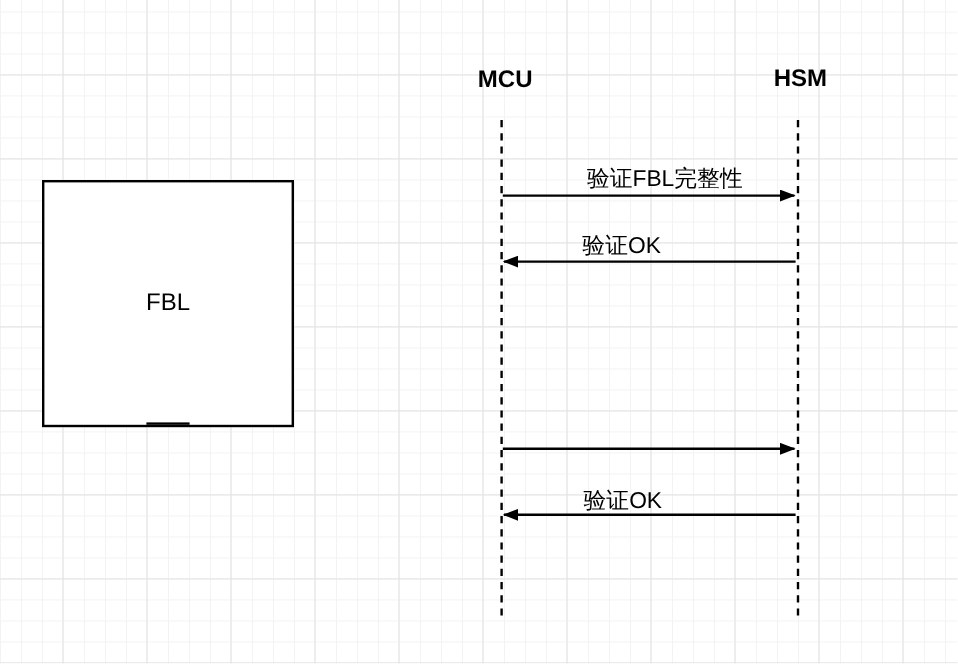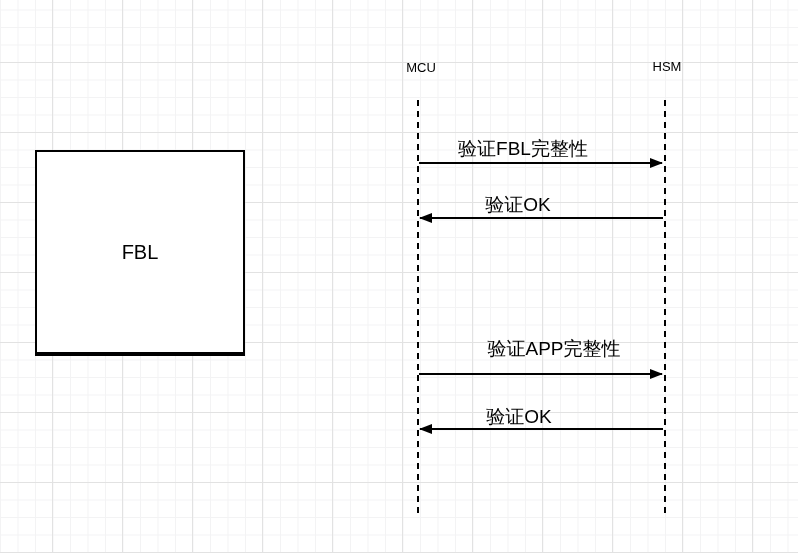--- a/index.html
+++ b/index.html
@@ -37,51 +37,53 @@
     position: absolute;
     left: 35px;
     top: 150px;
     width: 210px;
     height: 206px;
     box-sizing: border-box;
     border: 2px solid #000000;
     background: #ffffff;
     display: flex;
     flex-direction: column;
+    align-items: center;
   }
   .module-cell {
     flex: 1 1 50%;
     display: flex;
     align-items: center;
     justify-content: center;
     font-size: 20px;
     color: #000000;
   }
   .module-cell.top {
     border-bottom: 2px solid #000000;
   }
 
   .actor-label {
     position: absolute;
     transform: translate(-50%, -50%);
-    font-size: 13px;
+    font-size: 20px;
     color: #000000;
     white-space: nowrap;
+    font-weight: bold;
   }
   .actor-mcu { left: 421px; top: 67px; }
   .actor-hsm { left: 667px; top: 66px; text-align: center; }
 
   .msg-label {
     position: absolute;
     transform: translate(-50%, -50%);
     font-size: 19px;
     color: #000000;
     white-space: nowrap;
   }
-  .msg-1 { left: 523px; top: 149px; }
+  .msg-1 { left: 554px; top: 149px; }
   .msg-2 { left: 518px; top: 205px; }
   .msg-3 { left: 554px; top: 349px; }
   .msg-4 { left: 519px; top: 417px; }
 
   .lifeline {
     stroke: #000000;
     stroke-width: 2;
     stroke-dasharray: 6 5;
     fill: none;
   }
@@ -116,16 +118,15 @@
     <div class="module-cell top">
       <span>FBL</span>
     </div>
   </div>
 
   <div class="actor-label actor-mcu">MCU</div>
   <div class="actor-label actor-hsm">HSM</div>
 
   <div class="msg-label msg-1">验证FBL完整性</div>
   <div class="msg-label msg-2">验证OK</div>
-  <div class="msg-label msg-3">验证APP完整性</div>
   <div class="msg-label msg-4">验证OK</div>
 
 </div>
 
 </body></html>

